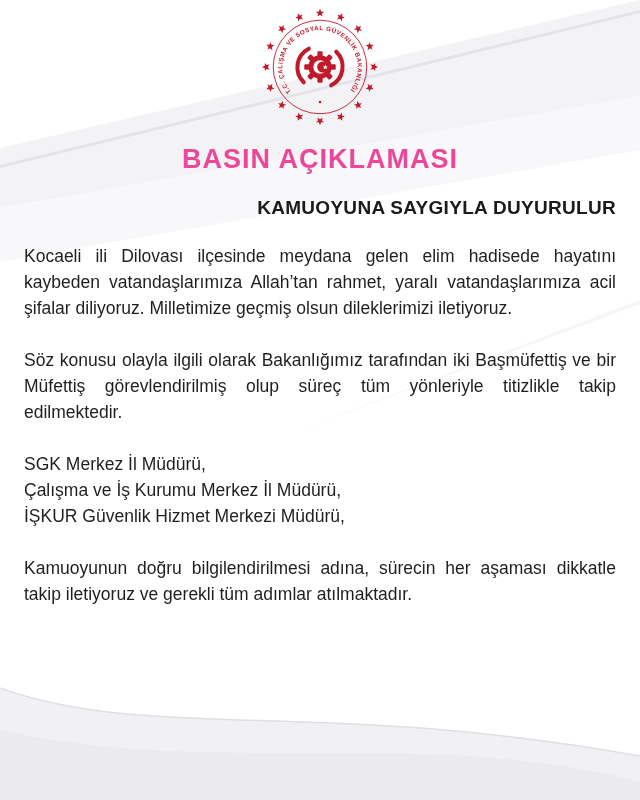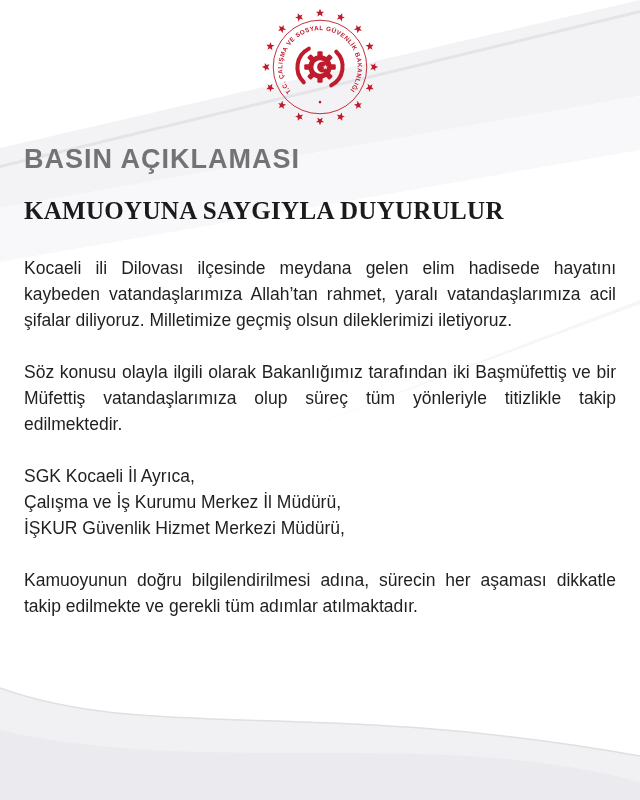--- a/index.html
+++ b/index.html
@@ -21,36 +21,36 @@
     padding: 0 24px;
   }
   .logo-wrap {
     display: flex;
     justify-content: center;
     padding-top: 6px;
   }
   .logo-wrap svg { display: block; }
   .title {
     margin: 16px 0 0 0;
+    text-align: center;
     font-size: 27px;
     font-weight: bold;
     letter-spacing: 1px;
-    color: #737373;
+    color: #ec4899;
   }
   .subtitle {
     margin: 22px 0 0 0;
-    text-align: left;
-    font-size: 25px;
+    text-align: right;
+    font-size: 19px;
     font-weight: bold;
     letter-spacing: 0.3px;
     color: #1b1b1b;
-    font-family: Liberation Serif, serif;
   }
   .body-text {
-    margin-top: 30px;
+    margin-top: 24px;
     color: #1f1f1f;
     font-size: 17.5px;
     line-height: 26px;
   }
   .para {
     margin: 0 0 26px 0;
     text-align: justify;
   }
   .officials { margin: 0 0 26px 0; }
   .officials .item { text-align: left; }
@@ -130,25 +130,25 @@
           <path d="M 76,45 A 20.5 20.5 0 0 1 71,78" stroke-width="4"></path>
         </g>
       </svg>
     </div>
 
     <h1 class="title">BASIN AÇIKLAMASI</h1>
     <h2 class="subtitle">KAMUOYUNA SAYGIYLA DUYURULUR</h2>
 
     <div class="body-text">
       <p class="para">Kocaeli ili Dilovası ilçesinde meydana gelen elim hadisede hayatını kaybeden vatandaşlarımıza Allah’tan rahmet, yaralı vatandaşlarımıza acil şifalar diliyoruz. Milletimize geçmiş olsun dileklerimizi iletiyoruz.</p>
-      <p class="para">Söz konusu olayla ilgili olarak Bakanlığımız tarafından iki Başmüfettiş ve bir Müfettiş vatandaşlarımıza olup süreç tüm yönleriyle titizlikle takip edilmektedir.</p>
+      <p class="para">Söz konusu olayla ilgili olarak Bakanlığımız tarafından iki Başmüfettiş ve bir Müfettiş görevlendirilmiş olup süreç tüm yönleriyle titizlikle takip edilmektedir.</p>
 
       <div class="officials">
-        <div class="item">SGK Kocaeli İl Ayrıca,</div>
+        <div class="item">SGK Merkez İl Müdürü,</div>
         <div class="item">Çalışma ve İş Kurumu Merkez İl Müdürü,</div>
         <div class="item">İŞKUR Güvenlik Hizmet Merkezi Müdürü,</div>
       </div>
 
-      <p class="para closing">Kamuoyunun doğru bilgilendirilmesi adına, sürecin her aşaması dikkatle takip edilmekte ve gerekli tüm adımlar atılmaktadır.</p>
+      <p class="para closing">Kamuoyunun doğru bilgilendirilmesi adına, sürecin her aşaması dikkatle takip iletiyoruz ve gerekli tüm adımlar atılmaktadır.</p>
     </div>
 
   </div>
 </div>
 
 </body></html>

